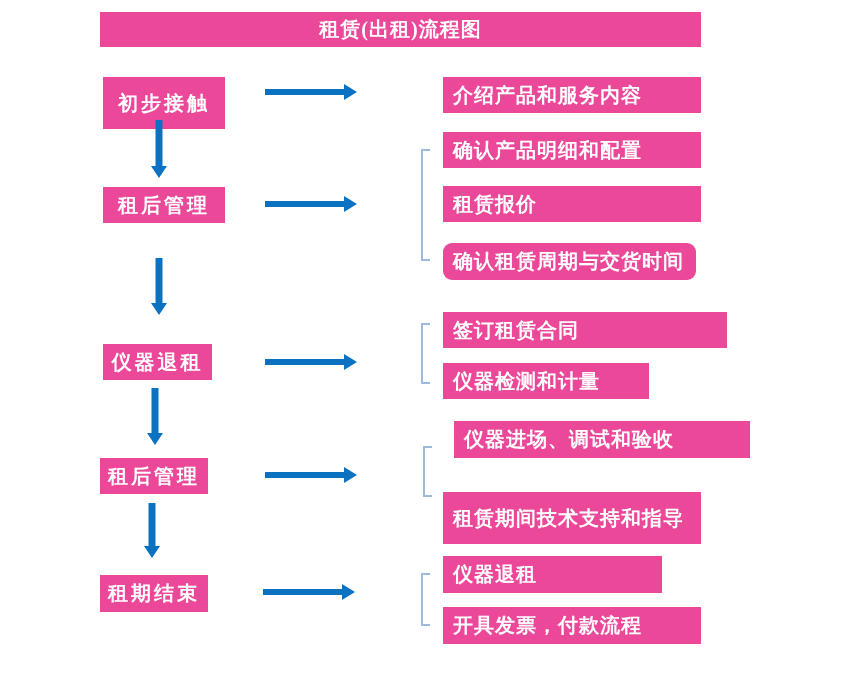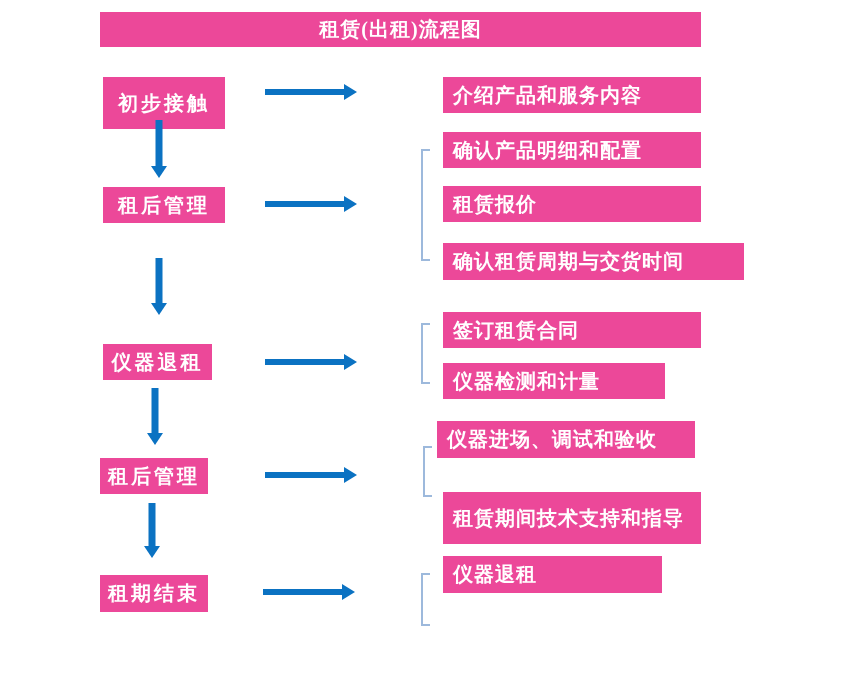--- a/index.html
+++ b/index.html
@@ -92,29 +92,30 @@
   <div class="box left-box" style="left:103px; top:77px; width:122px; height:52px;">初步接触</div>
   <div class="box left-box" style="left:103px; top:187px; width:122px; height:36px;">租后管理</div>
   <div class="box left-box" style="left:103px; top:344px; width:109px; height:36px;">仪器退租</div>
   <div class="box left-box" style="left:100px; top:458px; width:108px; height:36px;font-family:Liberation Serif, serif;">租后管理</div>
   <div class="box left-box" style="left:100px; top:575px; width:108px; height:37px;">租期结束</div>
 
   <div class="box right-box" style="left:443px; top:77px; width:258px; height:36px;">介绍产品和服务内容</div>
 
   <div class="box right-box" style="left:443px; top:186px; width:258px; height:36px;">租赁报价</div>
   <div class="box right-box" style="left:443px; top:132px; width:258px; height:36px;">确认产品明细和配置</div>
-  <div class="box right-box" style="left:443px; top:243px; width:301px; height:37px;">确认租赁周期与交货时间</div>
+  <div class="box right-box" style="left:443px; top:243px; width:253px; height:37px;border-radius:9px;">确认租赁周期与交货时间</div>
 
-  <div class="box right-box" style="left:443px; top:312px; width:258px; height:36px;">签订租赁合同</div>
-  <div class="box right-box" style="left:443px; top:363px; width:222px; height:36px;">仪器检测和计量</div>
+  <div class="box right-box" style="left:443px; top:312px; width:284px; height:36px;">签订租赁合同</div>
+  <div class="box right-box" style="left:443px; top:363px; width:206px; height:36px;">仪器检测和计量</div>
 
-  <div class="box right-box" style="left:437px; top:421px; width:258px; height:37px;">仪器进场、调试和验收</div>
+  <div class="box right-box" style="left:454px; top:421px; width:296px; height:37px;">仪器进场、调试和验收</div>
   <div class="box right-box" style="left:443px; top:492px; width:258px; height:52px;">租赁期间技术支持和指导</div>
 
   <div class="box right-box" style="left:443px; top:556px; width:219px; height:37px;">仪器退租</div>
+  <div class="box right-box" style="left:443px; top:607px; width:258px; height:37px;">开具发票，付款流程</div>
 
   <div class="h-arrow" style="left:265px; top:84px; width:92px;">
     <div class="shaft"></div>
     <div class="head"></div>
   </div>
   <div class="h-arrow" style="left:265px; top:196px; width:92px;">
     <div class="shaft"></div>
     <div class="head"></div>
   </div>
   <div class="h-arrow" style="left:265px; top:354px; width:92px;">

